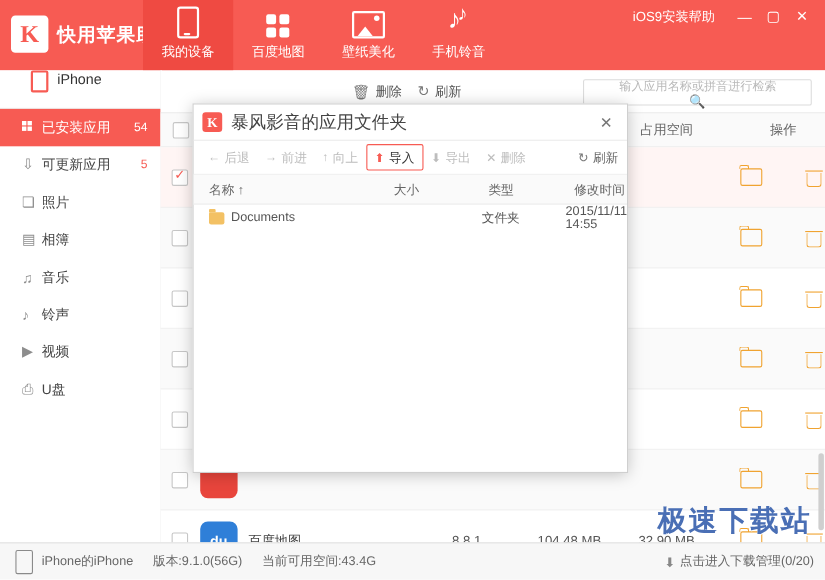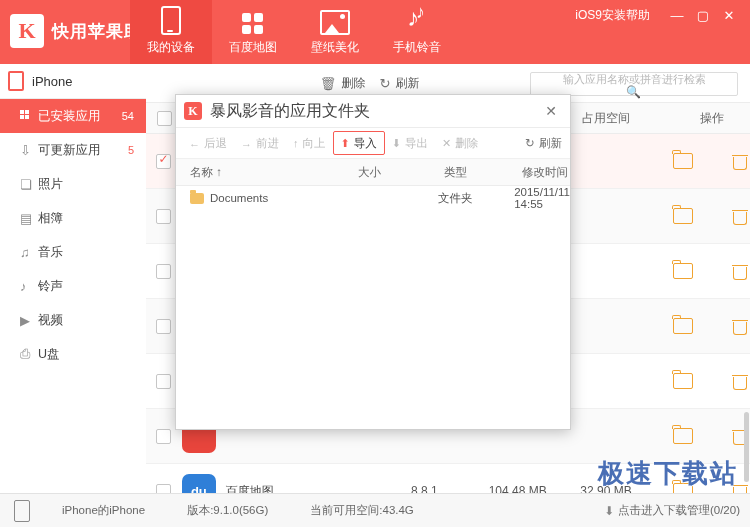--- a/index.html
+++ b/index.html
@@ -34,21 +34,21 @@
   .ic-pic{width:26px;height:21px;border:2px solid #fff;border-radius:2px;position:relative;overflow:hidden;}
   .ic-pic i{position:absolute;left:3px;bottom:0;width:0;height:0;border-left:7px solid transparent;border-right:7px solid transparent;border-bottom:9px solid #fff;}
   .ic-pic b{position:absolute;right:3px;top:2px;width:5px;height:5px;border-radius:50%;background:#fff;}
 
   .topright{position:absolute;right:8px;top:0;height:30px;display:flex;align-items:center;color:#fff;}
   .help-txt{font-size:12px;margin-right:14px;}
   .winbtn{width:26px;height:24px;display:flex;align-items:center;justify-content:center;font-size:13px;cursor:pointer;color:#fff;}
 
   
   .sidebar{position:absolute;left:0;top:64px;width:146px;bottom:33px;background:#fff;border-right:1px solid #e2e2e2;}
-  .dev-head{height:34px;display:flex;align-items:center;padding-left:8px;border-bottom:1px solid #ededed;}
+  .dev-head{height:34px;display:flex;padding-left:28px;border-bottom:1px solid #ededed;}
   .dev-ico{width:12px;height:16px;border:2px solid #f75b53;border-radius:2px;margin-right:8px;}
   .dev-name{font-size:13px;color:#333;}
   .side-item{height:34px;display:flex;align-items:center;padding-left:20px;cursor:pointer;color:#444;position:relative;}
   .side-item .sic{width:18px;font-size:13px;color:#8d8d8d;display:flex;align-items:center;}
   .side-item .stxt{font-size:12.5px;}
   .side-item .cnt{position:absolute;right:12px;color:#f75b53;font-size:11px;}
   .side-item.sel{background:#f75b53;color:#fff;}
   .side-item.sel .sic,.side-item.sel .cnt{color:#fff;}
 
   .sq{width:12px;height:12px;border:1.6px solid currentColor;border-radius:2px;position:relative;}
@@ -87,21 +87,21 @@
   .folder-i{width:18px;height:14px;border:1.6px solid #f0a330;border-radius:2px 2px 2px 2px;position:relative;}
   .folder-i:before{content:"";position:absolute;left:-1.6px;top:-4px;width:7px;height:3px;border:1.6px solid #f0a330;border-bottom:none;border-radius:2px 2px 0 0;}
   .trash-i{width:14px;height:15px;position:relative;}
   .trash-i:before{content:"";position:absolute;left:1px;top:3px;width:12px;height:12px;border:1.6px solid #f0a330;border-top:none;border-radius:0 0 3px 3px;}
   .trash-i:after{content:"";position:absolute;left:0;top:1px;width:16px;height:1.6px;background:#f0a330;}
 
   .scrollbar{position:absolute;right:0;top:68px;width:7px;bottom:2px;background:transparent;}
   .scroll-thumb{position:absolute;right:1px;top:280px;width:5px;height:70px;background:#cfcfcf;border-radius:3px;}
 
   
-  .statusbar{position:absolute;left:0;bottom:0;width:750px;height:33px;background:#f7f7f7;border-top:1px solid #e2e2e2;display:flex;align-items:center;gap:24px;}
+  .statusbar{position:absolute;left:0;bottom:0;width:750px;height:33px;background:#f7f7f7;border-top:1px solid #e2e2e2;display:flex;align-items:center;}
   .sb-ico{width:14px;height:20px;border:1.5px solid #8a8a8a;border-radius:2px;margin-left:14px;margin-right:8px;}
   .sb-txt{color:#666;font-size:11.5px;margin-right:18px;}
   .sb-right{position:absolute;right:10px;display:flex;align-items:center;color:#666;font-size:11.5px;}
   .sb-right .dl{margin-right:4px;color:#888;font-size:12px;}
 
   .watermark{position:absolute;right:12px;bottom:36px;font-size:26px;font-weight:bold;color:#4a6fb5;letter-spacing:2px;text-shadow:0 1px 0 #fff;}
 
   
   .modal{position:absolute;left:175px;top:94px;width:394px;height:334px;background:#fff;border:1px solid #cfcfcf;box-shadow:0 2px 14px rgba(0,0,0,.25);}
   .modal-head{height:32px;border-bottom:1px solid #ececec;display:flex;align-items:center;padding:0 8px;}

